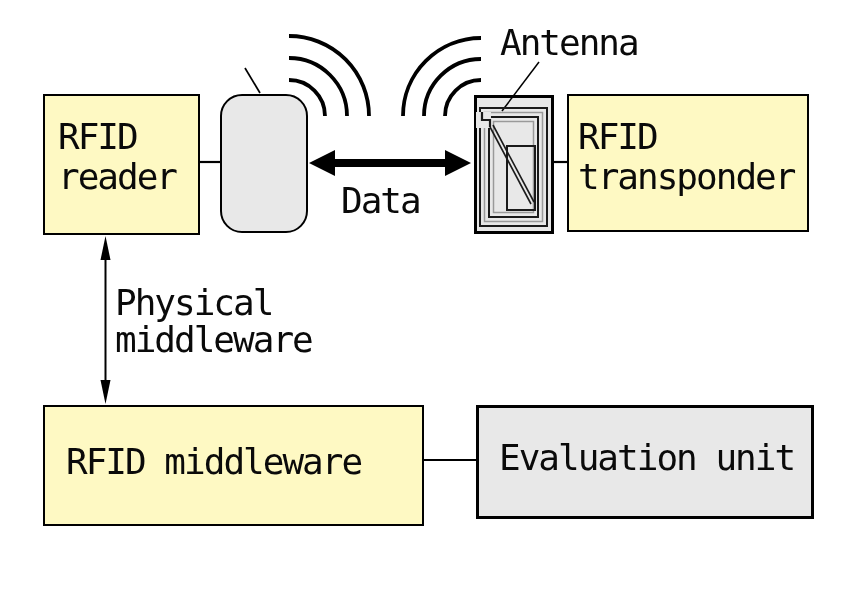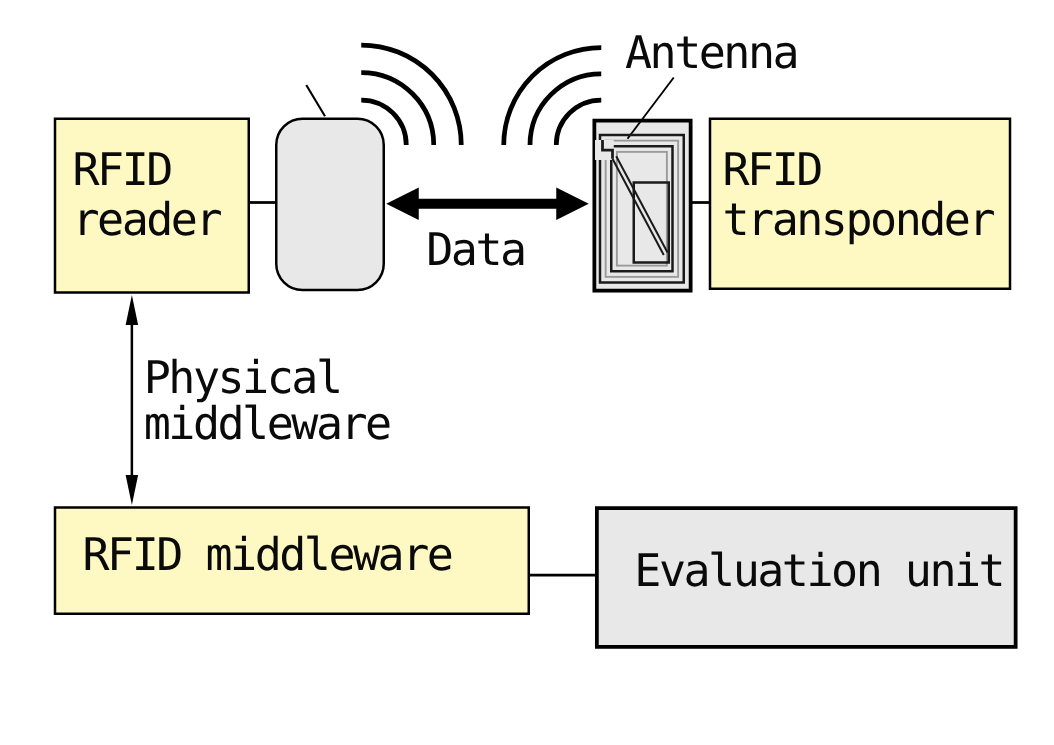--- a/index.html
+++ b/index.html
@@ -9,26 +9,26 @@
     color:#0a0a0a;
   }
   .lbl{
     position:absolute;font-size:36px;line-height:40px;letter-spacing:-2px;
     white-space:pre-line;
   }
   .box{
     position:absolute;box-sizing:border-box;border:2.5px solid #000;background:#fef9c3;
     font-size:36px;line-height:40px;letter-spacing:-2px;white-space:pre-line;
   }
-  .gray{background:#e8e8e8;justify-content:center;}
+  .gray{background:#e8e8e8;}
   #reader-box{left:43px;top:94px;width:157px;height:141px;padding:21px 0 0 13px;}
   #rounded-antenna{left:220px;top:94px;width:88px;height:139px;border-radius:22px;border-width:2.5px;}
   #tag-box{left:474px;top:95px;width:80px;height:139px;border-width:3px;}
   #transponder-box{left:567px;top:94px;width:242px;height:138px;padding:21px 0 0 9px;}
-  #middleware-box{left:43px;top:405px;width:381px;height:87px;display:flex;align-items:center;padding:1px 0 8px 21px;}
+  #middleware-box{left:43px;top:405px;width:381px;height:121px;display:flex;align-items:center;padding:1px 0 8px 21px;}
   #evaluation-box{left:476px;top:405px;width:338px;height:114px;border-width:3px;display:flex;align-items:center;padding:0 0 8px 20px;}
   #receiver-label{left:55px;top:43px;}
   #antenna-label{left:500px;top:23px;}
   #data-label{left:325px;top:181px;margin-left:16px;}
   #physical-label{left:115px;top:284px;line-height:37px;}
   svg#overlay{position:absolute;left:0;top:0;z-index:5;pointer-events:none;}
 </style>
 </head>
 <body>
 

